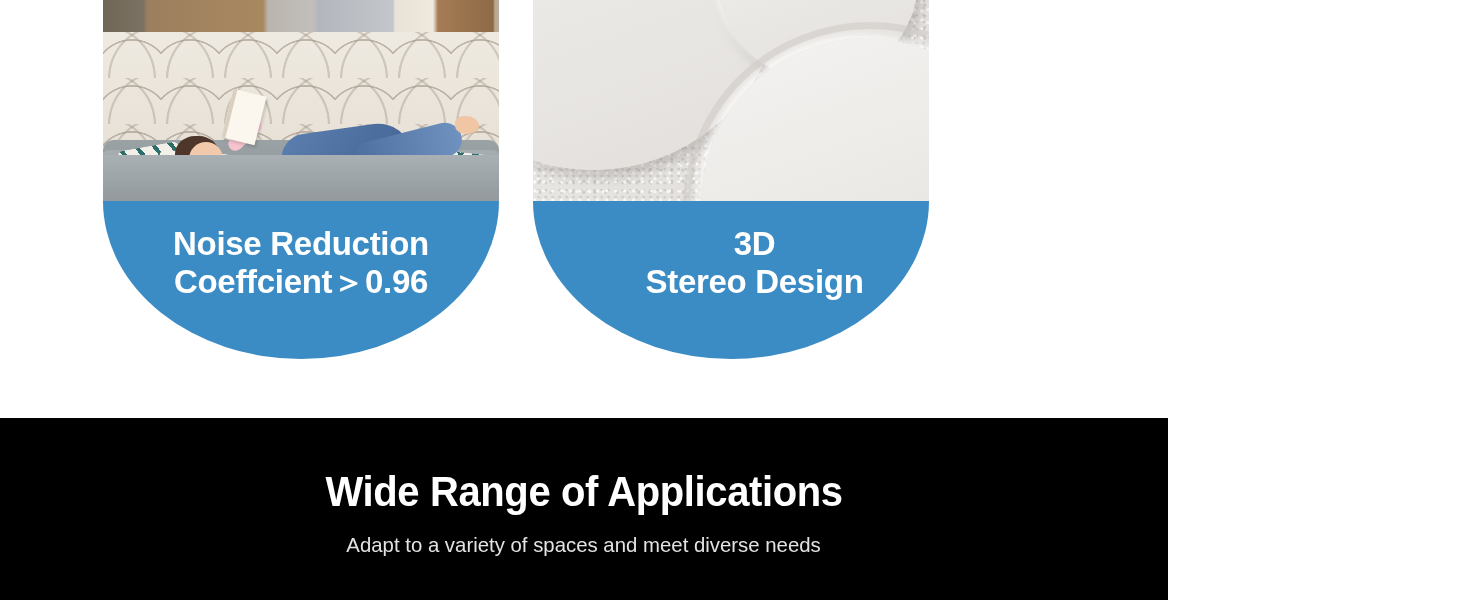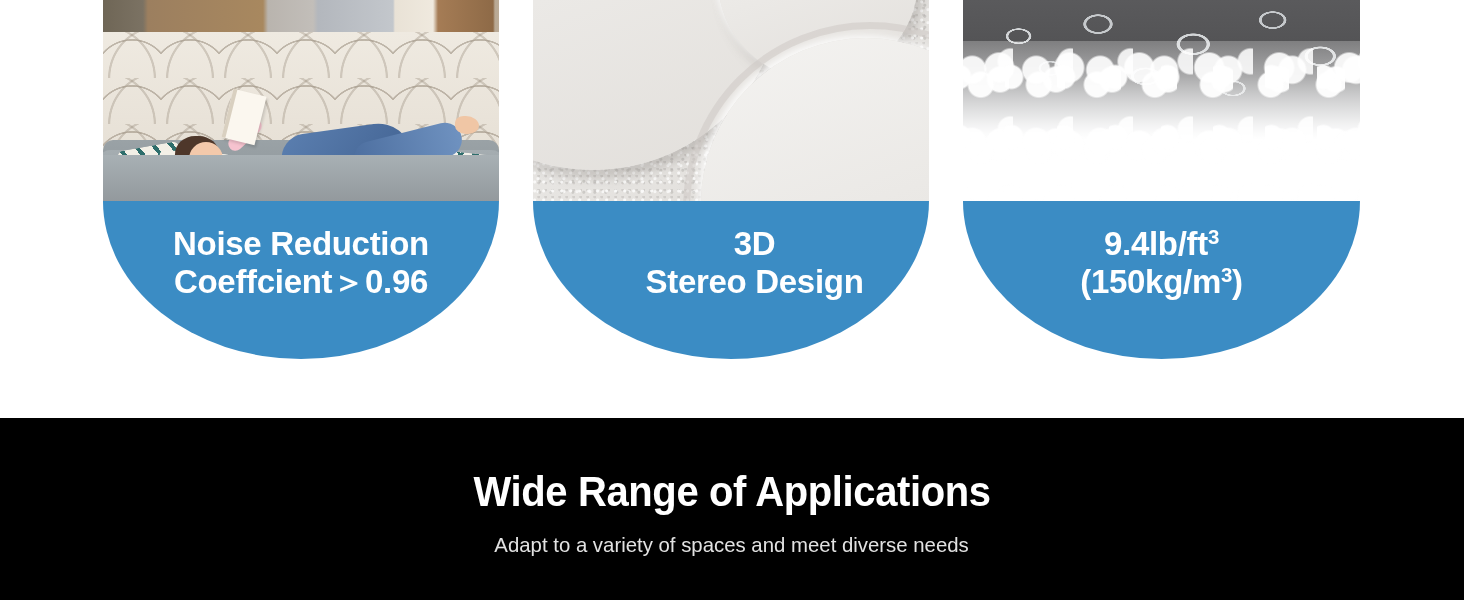--- a/index.html
+++ b/index.html
@@ -243,21 +243,21 @@
       radial-gradient(ellipse 24px 15px at 22% 34%, transparent 0 38%, rgba(226,230,233,.75) 40% 48%, transparent 50%),
       radial-gradient(ellipse 30px 18px at 46% 38%, transparent 0 38%, rgba(233,236,238,.8) 40% 48%, transparent 50%),
       radial-gradient(ellipse 26px 16px at 68% 44%, transparent 0 38%, rgba(226,230,233,.75) 40% 48%, transparent 50%);
   }
 
   
   .bottom {
     position: absolute;
     left: 0;
     top: 418px;
-    width: 1464px;
+    width: 1168px;
     height: 182px;
     background: #000000;
     display: flex;
     flex-direction: column;
     align-items: center;
     justify-content: flex-start;
     padding-top: 52px;
     box-sizing: border-box;
   }
   .bottom-title {
@@ -326,31 +326,20 @@
           <div class="felt-disc felt-d3"></div>
           <div class="felt-edge"></div>
         </div>
       </div>
       <div class="card-bowl">
         <div class="card-caption">3D
 Stereo Design</div>
       </div>
     </div>
 
-    <div class="card card-3">
-      <div class="card-photo">
-        <div class="photo3">
-          <div class="fiber-loops"></div>
-          <div class="fiber-mass"></div>
-        </div>
-      </div>
-      <div class="card-bowl">
-        <div class="card-caption"><span>9.4lb/ft</span><sup class="s3">3</sup><br><span>(150kg/m</span><sup class="s3">3</sup><span>)</span></div>
-      </div>
-    </div>
 
   </section>
 
   <section class="bottom">
     <h2 class="bottom-title">Wide Range of Applications</h2>
     <p class="bottom-sub">Adapt to a variety of spaces and meet diverse needs</p>
   </section>
 
 </div>
 

